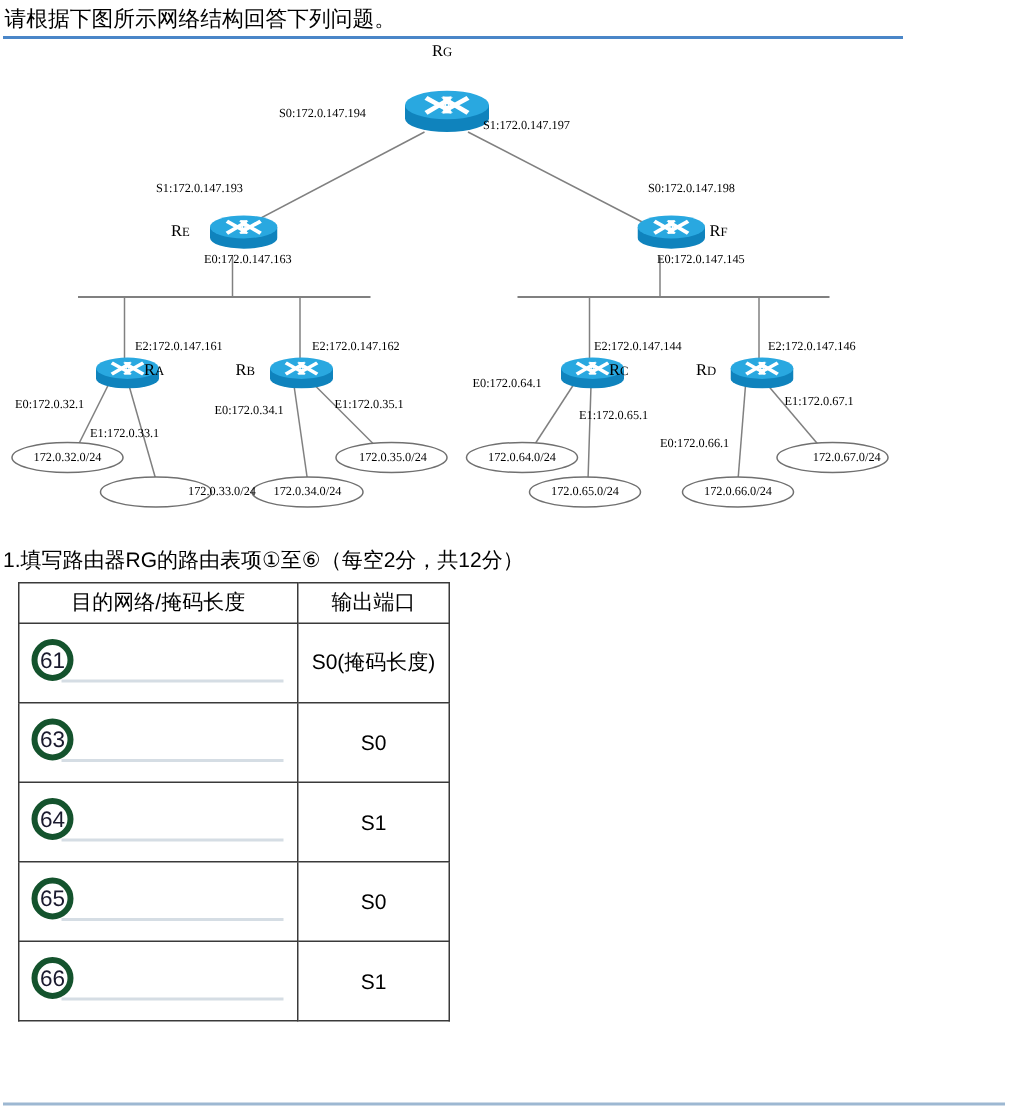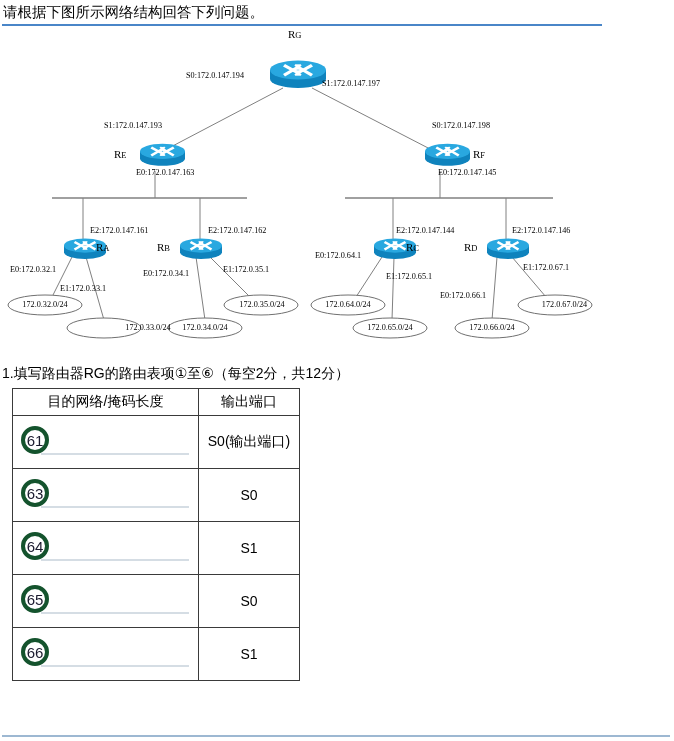--- a/index.html
+++ b/index.html
@@ -295,21 +295,21 @@
     <td class="col-b hdr">输出端口</td>
   </tr>
 
   <tr>
     <td class="col-a rowcell">
       <div class="blankwrap">
         <div class="circnum">61</div>
         <div class="answer-line"></div>
       </div>
     </td>
-    <td class="col-b port">S0(输出端口)</td>
+    <td class="col-b port">S0(掩码长度)</td>
   </tr>
 
 
   <tr>
     <td class="col-a rowcell">
       <div class="blankwrap">
         <div class="circnum">63</div>
         <div class="answer-line"></div>
       </div>
     </td>

